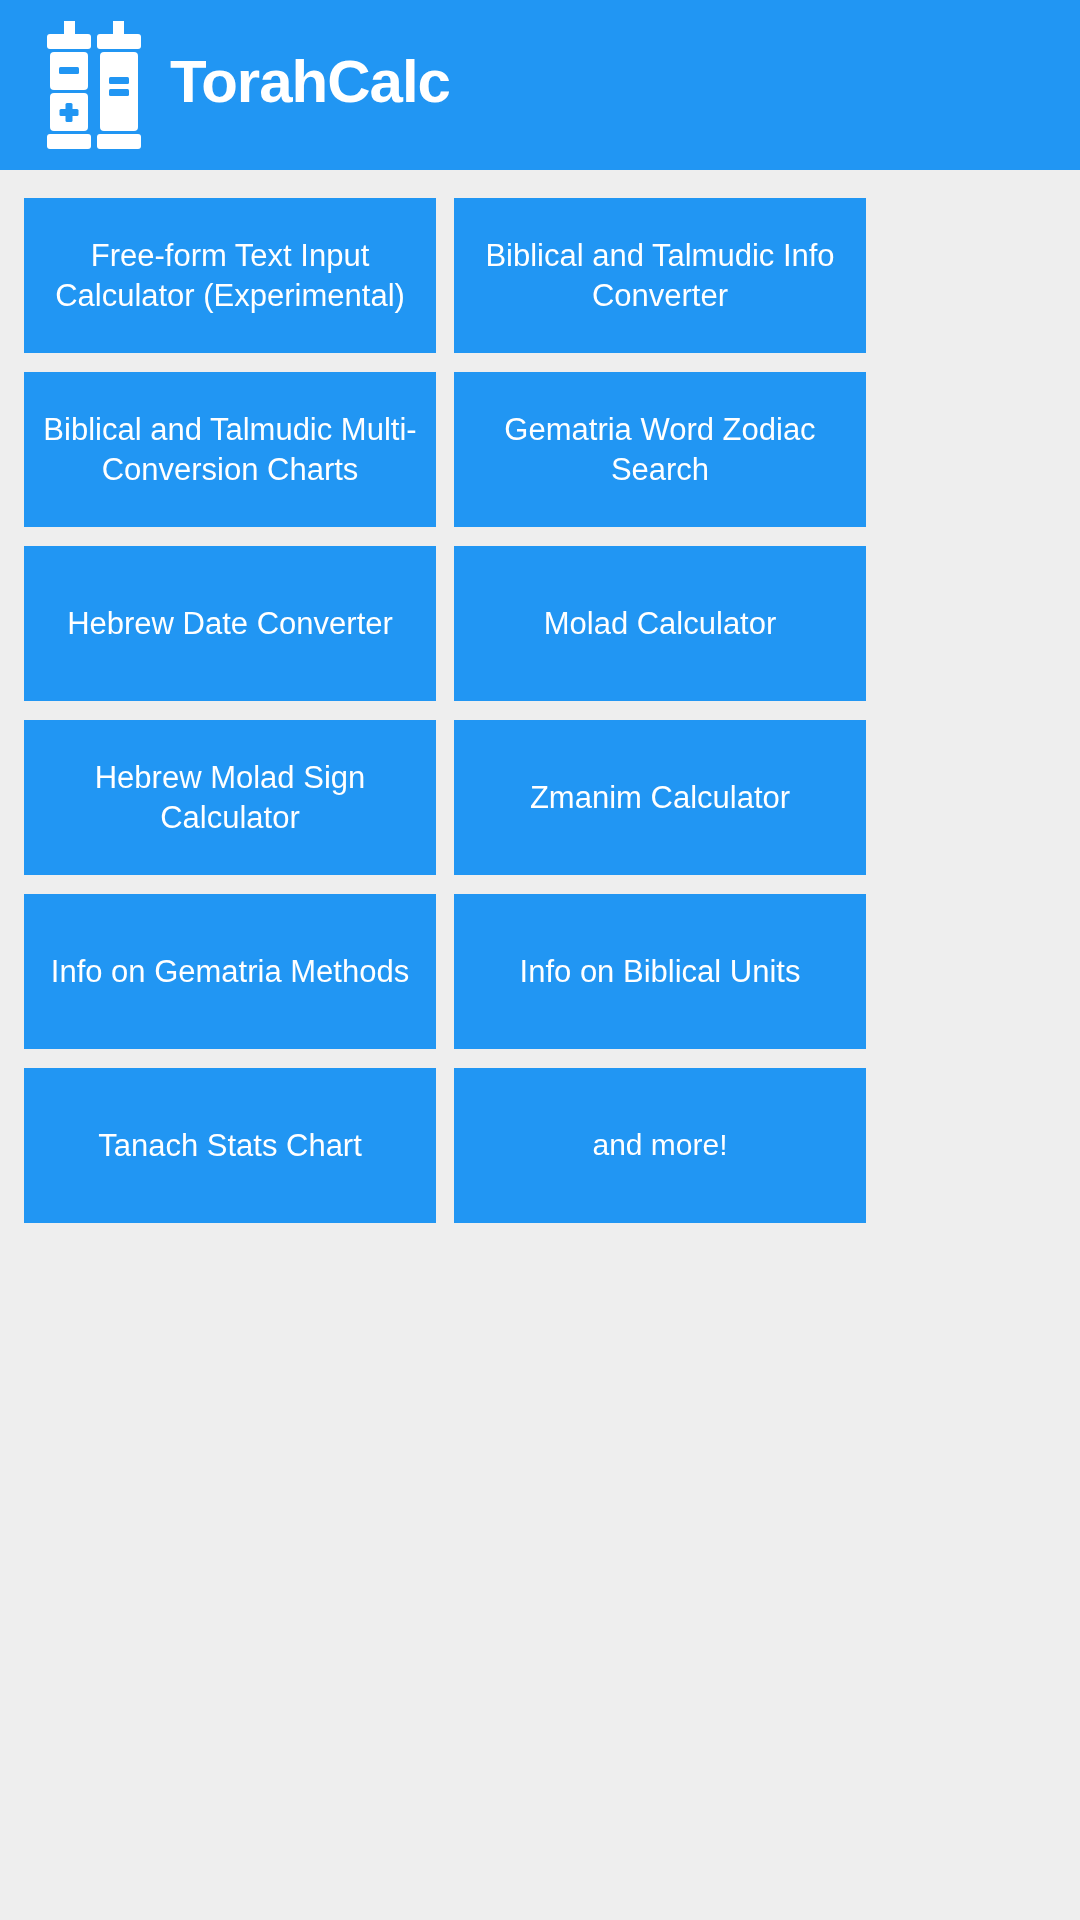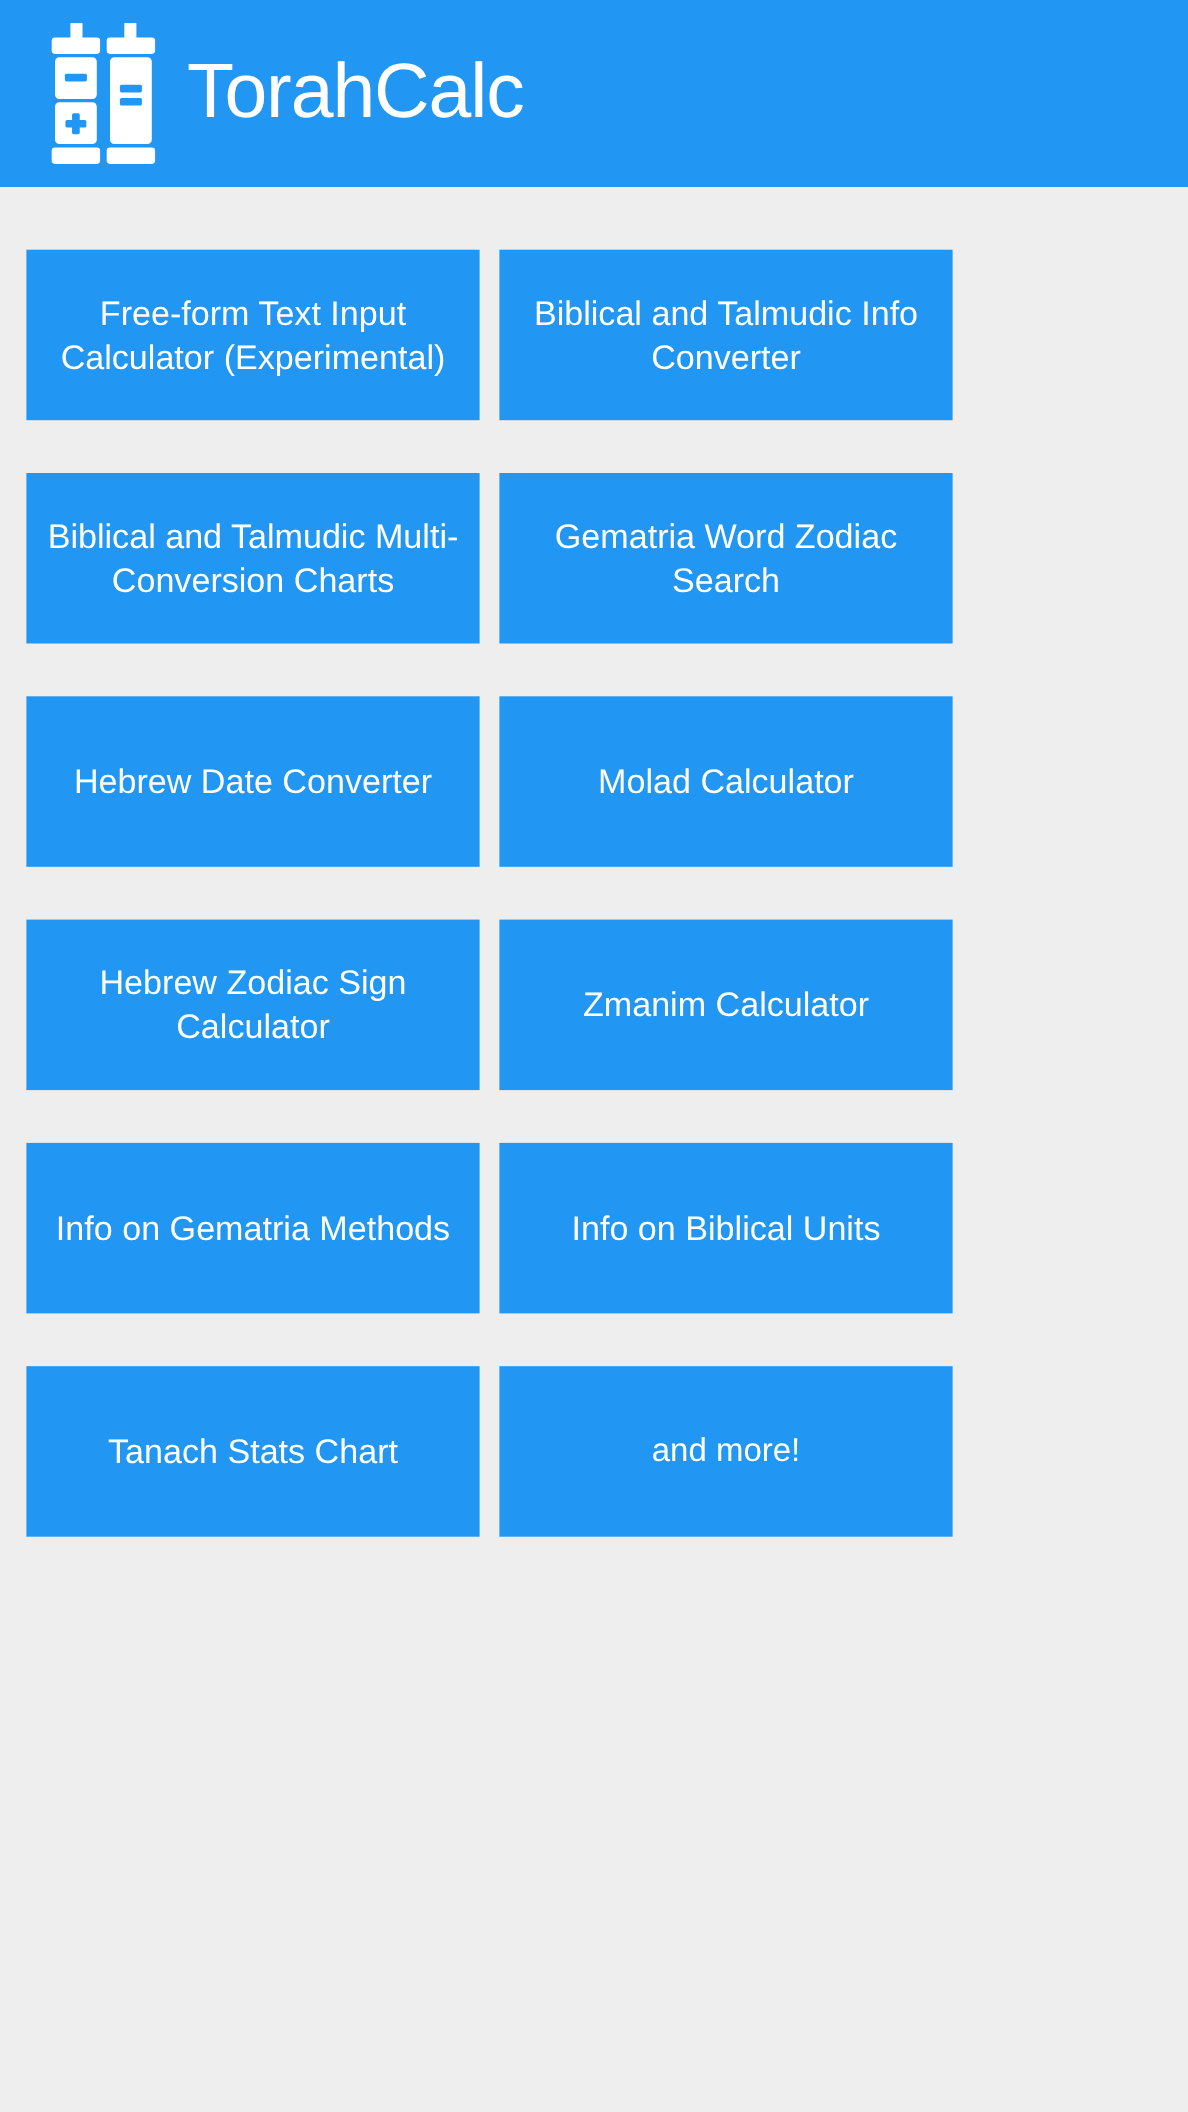--- a/index.html
+++ b/index.html
@@ -22,24 +22,24 @@
     gap: 26px;
   }
   .logo {
     width: 100px;
     height: 128px;
     flex: 0 0 auto;
     display: block;
   }
   .app-title {
     color: #ffffff;
-    font-size: 70px;
+    font-size: 60px;
     line-height: 1;
     letter-spacing: -1px;
-    font-weight: 400;
+    font-weight: 700;
     white-space: nowrap;
     padding-bottom: 6px;
   }
 
   
   .grid {
     padding: 28px 22px 0 24px;
     display: grid;
     grid-template-columns: 412px 412px;
     column-gap: 18px;
@@ -53,21 +53,20 @@
     display: flex;
     align-items: center;
     justify-content: center;
     text-align: center;
     font-family: "Liberation Sans", sans-serif;
     font-size: 31px;
     line-height: 1.28;
     font-weight: 400;
     padding: 4px 14px;
     cursor: pointer;
-    margin-top: 29px;
     -webkit-font-smoothing: antialiased;
   }
   .tile.bold { font-weight: 400; font-size: 30px; }
   .tile-label { display: block; max-width: 100%; }
 </style>
 </head>
 <body>
 
 <div class="header">
   <span class="logo-wrap">
@@ -113,21 +112,21 @@
   <button class="tile">
       <span class="tile-label">Gematria Word Zodiac Search</span>
     </button>
   <button class="tile">
       <span class="tile-label">Hebrew Date Converter</span>
     </button>
   <button class="tile">
       <span class="tile-label">Molad Calculator</span>
     </button>
   <button class="tile">
-      <span class="tile-label">Hebrew Zodiac Sign Calculator</span>
+      <span class="tile-label">Hebrew Molad Sign Calculator</span>
     </button>
   <button class="tile">
       <span class="tile-label">Zmanim Calculator</span>
     </button>
   <button class="tile">
       <span class="tile-label">Info on Gematria Methods</span>
     </button>
   <button class="tile">
       <span class="tile-label">Info on Biblical Units</span>
     </button>

